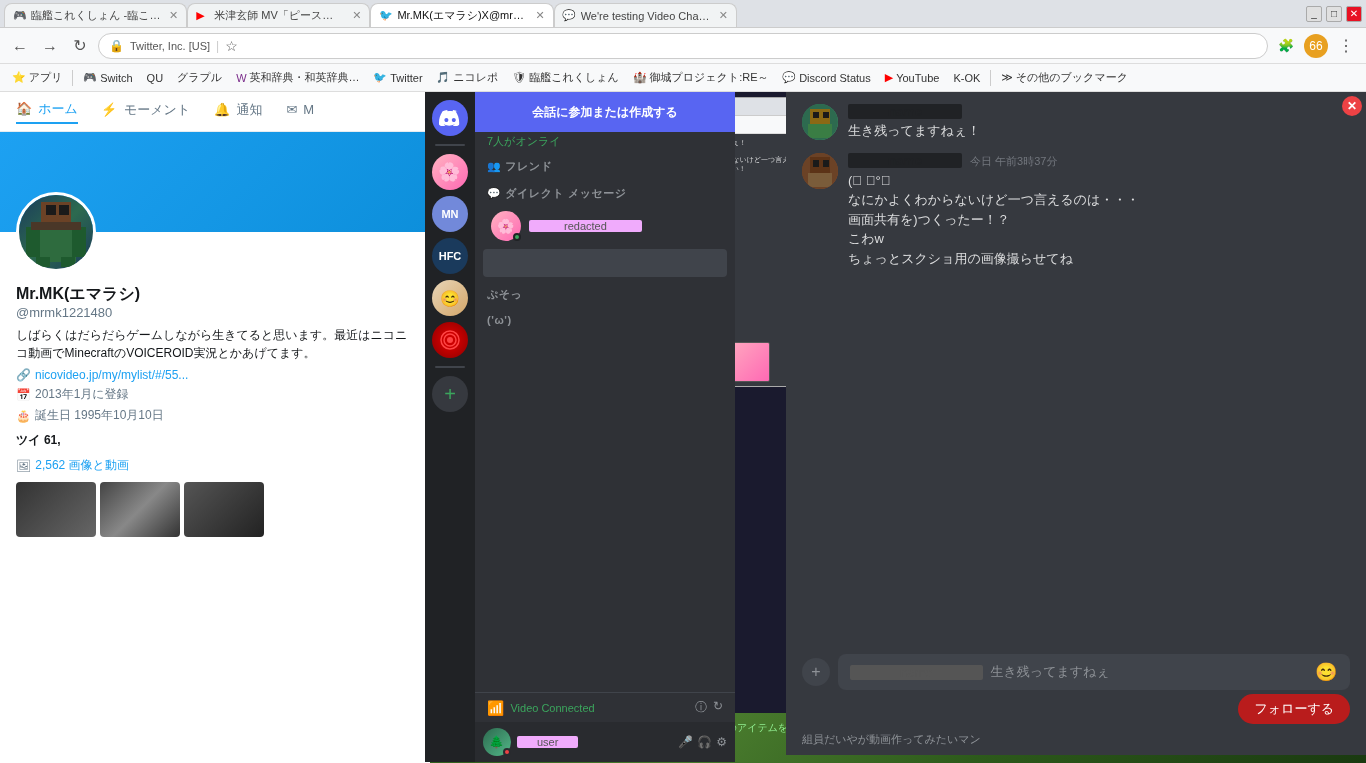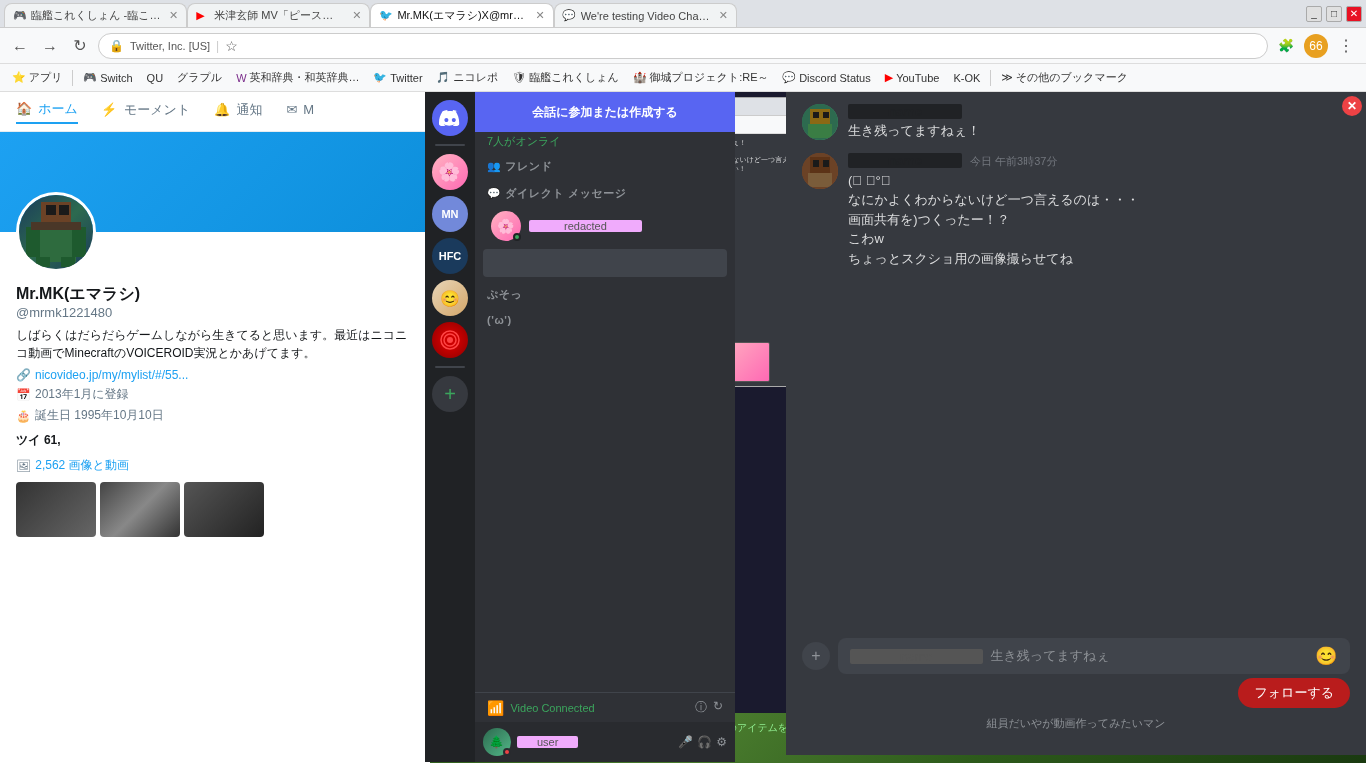--- a/index.html
+++ b/index.html
@@ -888,17 +888,17 @@
           <span class="msg-redacted-input">name</span>
           <span class="msg-input-text">生き残ってますねぇ</span>
           <span class="msg-emoji-btn">😊</span>
         </div>
       </div>
 
       <div style="display:flex;justify-content:flex-end;padding:0 16px 8px;margin-top:-8px;">
         <button style="background:#b91c1c;color:#fff;border:none;border-radius:20px;padding:6px 16px;font-size:13px;cursor:pointer;">フォローする</button>
       </div>
 
-      <div style="font-size:11px;color:#8e9297;padding:0 16px 24px;text-align:center;">組員だいやが動画作ってみたいマン</div>
+      <div style="font-size:11px;color:#8e9297;padding:0 16px 8px;">組員だいやが動画作ってみたいマン</div>
     </div>
   </div>
 
 </div>
 
 </body></html>

